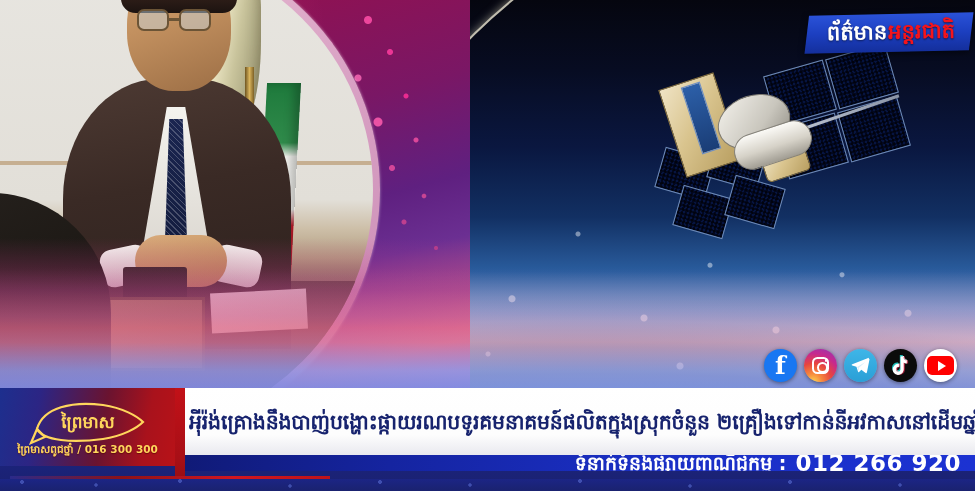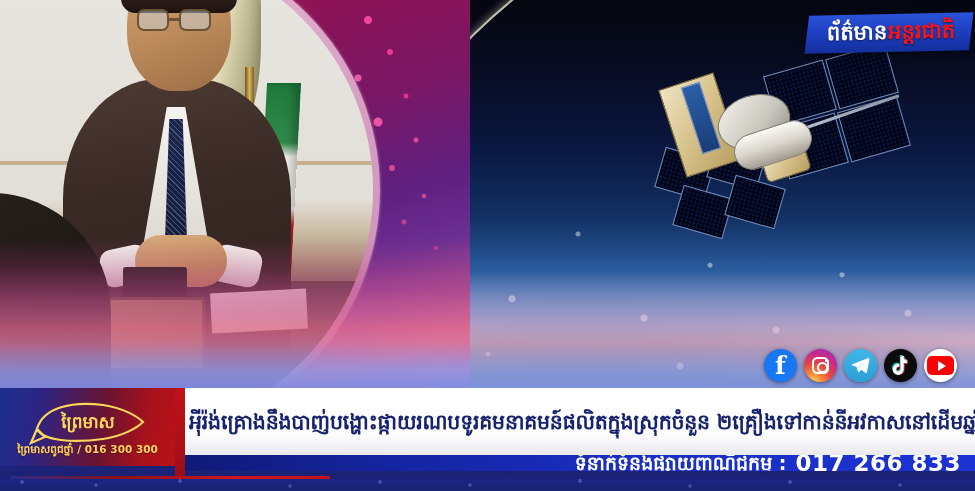--- a/index.html
+++ b/index.html
@@ -473,20 +473,20 @@
     </div>
 
     <div id="red-strip"></div>
 
     <div id="headline">
       <div id="headline-text">អុីរ៉ង់គ្រោងនឹងបាញ់បង្ហោះផ្កាយរណបទូរគមនាគមន៍ផលិតក្នុងស្រុកចំនួន ២គ្រឿងទៅកាន់នីអវកាសនៅដើមឆ្នាំក្រោយ</div>
     </div>
 
     <div id="contact">
       <span id="contact-label">ទំនាក់ទំនងផ្សាយពាណិជ្ជកម្ម :</span>
-      <span id="contact-phone">017 266 833</span>
+      <span id="contact-phone">012 266 920</span>
     </div>
 
     <div id="red-underline"></div>
     <div id="footer-strip"></div>
     <div id="footer-dots"></div>
   </div>
 </div>
 
 </body></html>

